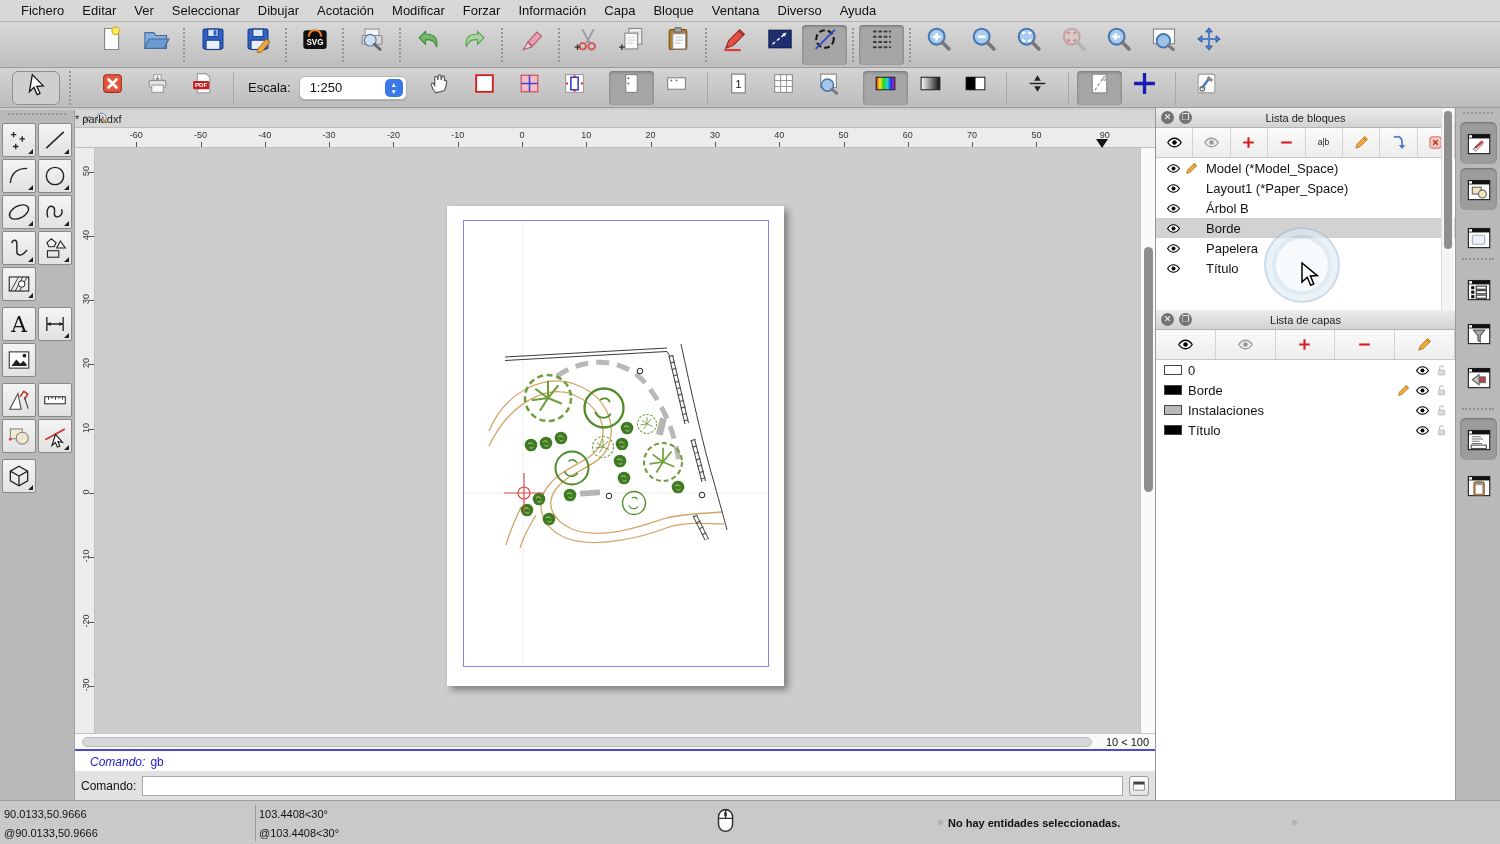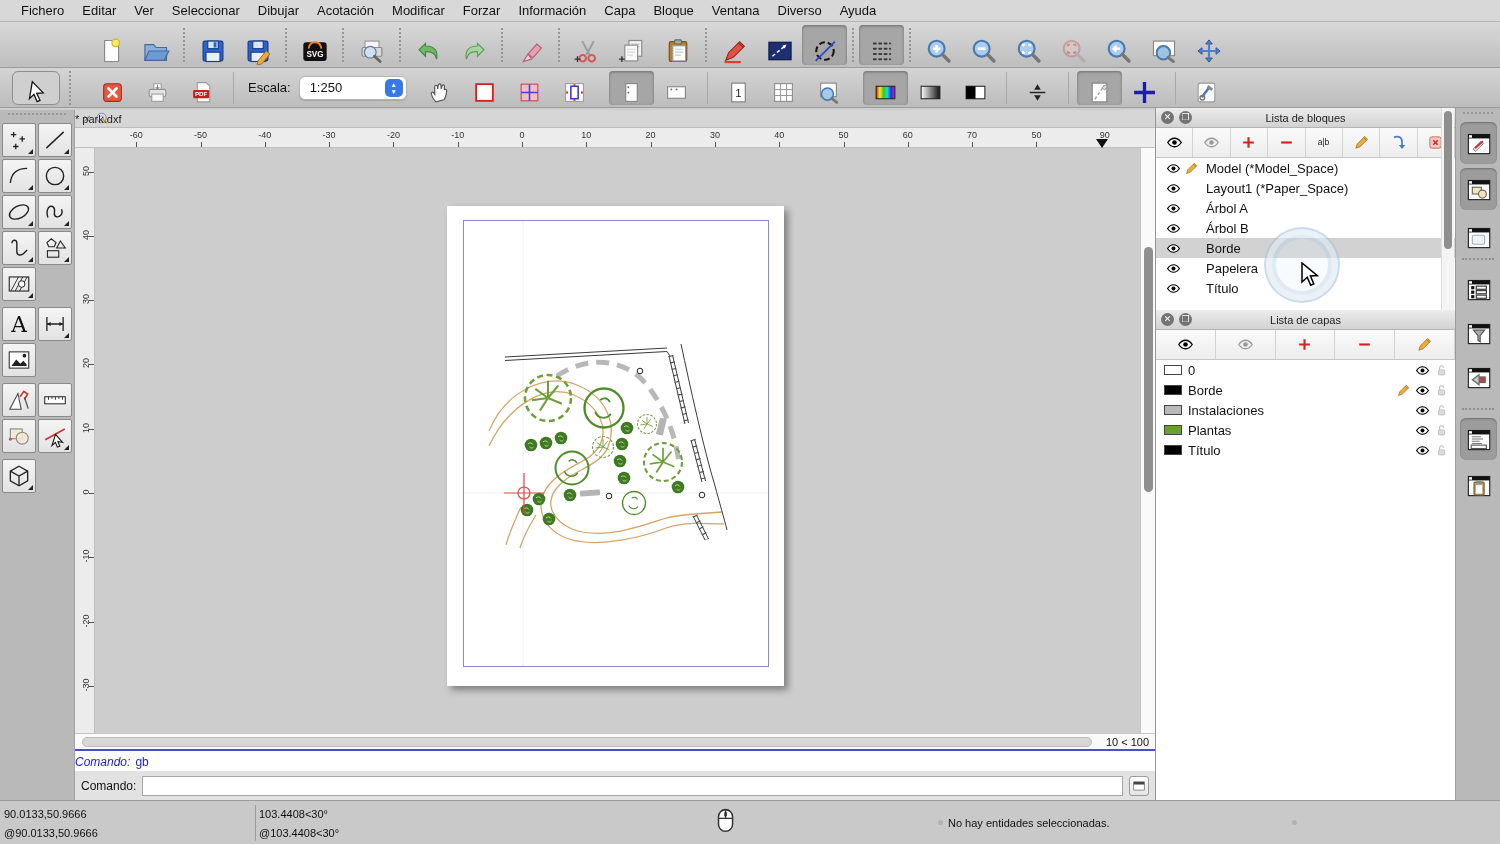--- a/index.html
+++ b/index.html
@@ -13,21 +13,21 @@
     font-size:13px; color:#111; }
   .menu-item { padding:0 9px; cursor:default; white-space:nowrap; }
 
   
   .toolbar1 { position:absolute; left:0; top:22px; width:1500px; height:46px;
     background:linear-gradient(#d8d8d8,#bebebe); border-bottom:1px solid #9d9d9d;
     display:flex; align-items:center; padding-left:88px; }
   .toolbar2 { position:absolute; left:0; top:68px; width:1500px; height:40px;
     background:linear-gradient(#d4d4d4,#bcbcbc); border-bottom:1px solid #9d9d9d;
     display:flex; align-items:center; padding-left:12px; }
-  .tbtn { width:45px; height:40px; display:flex; align-items:flex-end; justify-content:center;
+  .tbtn { width:45px; height:40px; display:flex; align-items:flex-start; justify-content:center;
     border-radius:4px; flex:none; }
   .toolbar2 .tbtn { height:34px; }
   .tbtn.active { background:#a6a6a6; box-shadow:inset 0 1px 3px rgba(0,0,0,.35); }
   .tbtn.boxed { border:1px solid #8f8f8f; border-radius:6px; background:#cfcfcf; width:48px; margin-right:4px; }
   .tbtn.disabled { opacity:.45; }
   .tsep { width:2px; height:34px; border-left:2px dotted #969696; margin:0 5px; flex:none; }
   .tsep2 { width:1px; height:32px; background:#a8a8a8; margin:0 8px; flex:none; }
   .spacer { flex:none; }
   .ic { display:flex; align-items:center; justify-content:center; }
   .scale-label { font-size:13px; color:#111; margin:0 8px 0 6px; white-space:nowrap; }
@@ -76,21 +76,21 @@
     border-left:1px solid #c6c6c6; }
   .vscroll .handle { position:absolute; left:3px; top:99px; width:9px; height:245px; background:#8f8f8f; border-radius:5px; }
   .hscrollrow { position:absolute; left:75px; top:733px; width:1080px; height:16px; background:#fafafa;
     border-top:1px solid #c6c6c6; }
   .hscrollrow .handle { position:absolute; left:7px; top:3px; width:1010px; height:10px; background:#d7d7d7;
     border:1px solid #bdbdbd; border-radius:5px; }
   .scroll-info { position:absolute; right:6px; top:2px; font-size:11px; color:#111; }
 
   
   .cmdhistory { position:absolute; left:75px; top:749px; width:1080px; height:22px; background:#fff;
-    border-top:2px solid #4a4ad8; font-size:12px; padding:4px 0 0 0; }
+    border-top:2px solid #4a4ad8; font-size:12px; padding:4px 0 0 15px; }
   .cmdhistory .lbl { color:#1a1ace; font-style:italic; }
   .cmdhistory .val { color:#1a1ace; margin-left:5px; }
   .cmdrow { position:absolute; left:75px; top:771px; width:1080px; height:29px; background:#e2e2e2;
     display:flex; align-items:center; padding:0 6px; }
   .cmdrow .lbl { font-size:12px; color:#111; margin-right:6px; white-space:nowrap; }
   .cmdrow input { flex:1; height:20px; border:1px solid #a8a8a8; background:#fff; font-size:12px;
     padding:0 4px; font-family:"Liberation Sans",sans-serif; }
   .cmd-toggle { width:20px; height:20px; margin-left:6px; background:linear-gradient(#fdfdfd,#e4e4e4);
     border:1px solid #9a9a9a; border-radius:3px; display:flex; align-items:center; justify-content:center; }
 
@@ -124,21 +124,21 @@
     display:flex; align-items:center; justify-content:center; }
   .dockbtn.active { background:#9c9c9c; box-shadow:inset 0 1px 2px rgba(0,0,0,.3); }
   .docksep { position:absolute; left:6px; width:32px; border-top:2px dotted #8f8f8f; }
 
   
   .statusbar { position:absolute; left:0; top:800px; width:1500px; height:44px; background:#c9c9c9;
     border-top:1px solid #9c9c9c; font-size:11px; color:#111; }
   .st { position:absolute; white-space:nowrap; }
   .st-sep { position:absolute; left:255px; top:4px; width:1px; height:36px; background:#9a9a9a; }
   .status-dot { position:absolute; width:5px; height:5px; border-radius:50%; background:#b2b2b2; }
-  .sel-msg { font-weight:400; }
+  .sel-msg { font-weight:700; }
 
   
   .ripple { position:absolute; left:1264px; top:227px; width:76px; height:76px; border-radius:50%;
     border:2px solid rgba(150,180,210,.45); background:rgba(225,238,250,.25);
     box-shadow:inset 0 0 0 6px rgba(255,255,255,.35), inset 0 0 0 10px rgba(160,190,215,.28); z-index:30; }
   .cursor-ov { position:absolute; left:1300px; top:262px; z-index:31; }
 </style>
 </head>
 <body>
 
@@ -990,30 +990,20 @@
           <span class="lab">Layout1 (*Paper_Space)</span>
         </div>
         <div class="prow">
           <span class="slot">
             <svg width="15" height="15" viewBox="0 0 24 24">
               <path d="M2.5 12S6.5 6 12 6s9.5 6 9.5 6-4 6-9.5 6S2.5 12 2.5 12z" fill="#fff" stroke="#000" stroke-width="1.8"></path>
               <circle cx="12" cy="12" r="3.2" fill="#000"></circle>
             </svg>
           </span>
           <span class="slot"></span>
-          <span class="lab">Árbol A</span>
-        </div>
-        <div class="prow">
-          <span class="slot">
-            <svg width="15" height="15" viewBox="0 0 24 24">
-              <path d="M2.5 12S6.5 6 12 6s9.5 6 9.5 6-4 6-9.5 6S2.5 12 2.5 12z" fill="#fff" stroke="#000" stroke-width="1.8"></path>
-              <circle cx="12" cy="12" r="3.2" fill="#000"></circle>
-            </svg>
-          </span>
-          <span class="slot"></span>
           <span class="lab">Árbol B</span>
         </div>
         <div class="prow selected">
           <span class="slot">
             <svg width="15" height="15" viewBox="0 0 24 24">
               <path d="M2.5 12S6.5 6 12 6s9.5 6 9.5 6-4 6-9.5 6S2.5 12 2.5 12z" fill="#fff" stroke="#000" stroke-width="1.8"></path>
               <circle cx="12" cy="12" r="3.2" fill="#000"></circle>
             </svg>
           </span>
           <span class="slot"></span>
@@ -1146,38 +1136,20 @@
             </span>
             <span class="ic">
               <svg width="15" height="15" viewBox="0 0 24 24">
                 <rect x="7" y="11" width="10" height="8" rx="1.5" fill="#dcdcdc" stroke="#a8a8a8"></rect>
                 <path d="M9 11V7.5a3 3 0 016 0" fill="none" stroke="#bcbcbc" stroke-width="1.7"></path>
               </svg>
             </span>
           </span>
         </div>
         <div class="prow">
-          <span class="swatch" style="background: rgb(105, 160, 47);"></span>
-          <span class="lab">Plantas</span>
-          <span class="lrow-right">
-            <span class="ic">
-              <svg width="15" height="15" viewBox="0 0 24 24">
-                <path d="M2.5 12S6.5 6 12 6s9.5 6 9.5 6-4 6-9.5 6S2.5 12 2.5 12z" fill="#fff" stroke="#000" stroke-width="1.8"></path>
-                <circle cx="12" cy="12" r="3.2" fill="#000"></circle>
-              </svg>
-            </span>
-            <span class="ic">
-              <svg width="15" height="15" viewBox="0 0 24 24">
-                <rect x="7" y="11" width="10" height="8" rx="1.5" fill="#dcdcdc" stroke="#a8a8a8"></rect>
-                <path d="M9 11V7.5a3 3 0 016 0" fill="none" stroke="#bcbcbc" stroke-width="1.7"></path>
-              </svg>
-            </span>
-          </span>
-        </div>
-        <div class="prow">
           <span class="swatch" style="background: rgb(0, 0, 0);"></span>
           <span class="lab">Título</span>
           <span class="lrow-right">
             <span class="ic">
               <svg width="15" height="15" viewBox="0 0 24 24">
                 <path d="M2.5 12S6.5 6 12 6s9.5 6 9.5 6-4 6-9.5 6S2.5 12 2.5 12z" fill="#fff" stroke="#000" stroke-width="1.8"></path>
                 <circle cx="12" cy="12" r="3.2" fill="#000"></circle>
               </svg>
             </span>
             <span class="ic">

